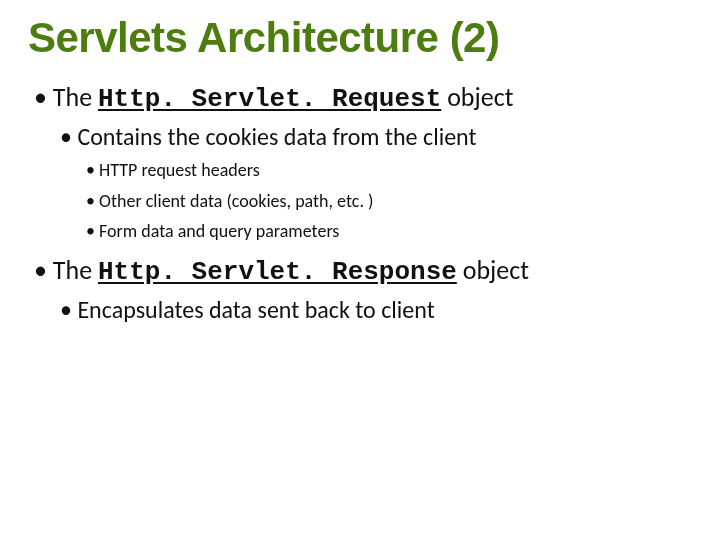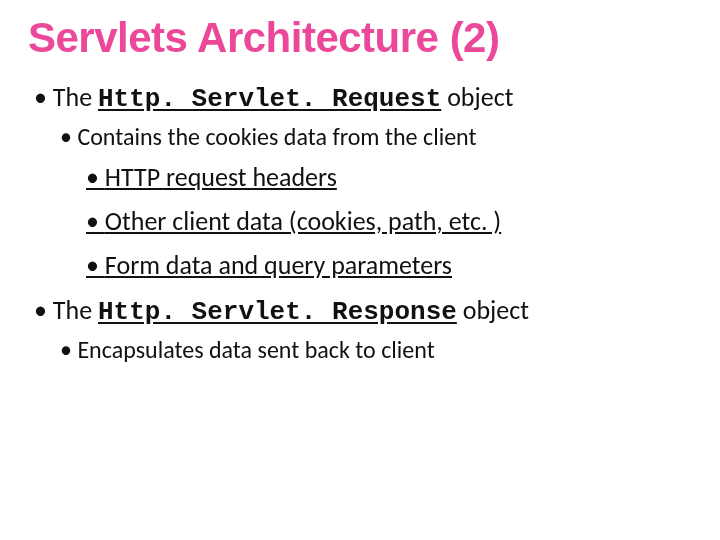--- a/index.html
+++ b/index.html
@@ -14,21 +14,21 @@
   .slide {
     box-sizing: border-box;
     width: 720px;
     height: 540px;
     padding: 14px 24px 24px 28px;
   }
   .title {
     font-family: "Trebuchet MS", "Arial Narrow", Arial, sans-serif;
     font-weight: 700;
     font-size: 42px;
-    color: #ec4899;
+    color: #4d7c0f;
     letter-spacing: -0.5px;
     margin: 0 0 18px 0;
   }
   ul {
     list-style: none;
     margin: 0;
     padding: 0;
   }
   li::before {
     content: "• ";
@@ -46,24 +46,23 @@
   }
   .lvl2 > li {
     font-size: 24px;
     line-height: 1.5;
     margin: 2px 0;
   }
   .lvl3 {
     padding-left: 26px;
   }
   .lvl3 > li {
-    font-size: 26px;
+    font-size: 18px;
     line-height: 1.65;
     margin: 1px 0;
-    text-decoration: underline;
   }
   .code {
     font-family: "Courier New", Courier, monospace;
     font-weight: 700;
   }
   .u { text-decoration: underline; text-underline-offset: 3px; }
 </style>
 </head>
 <body>
 

